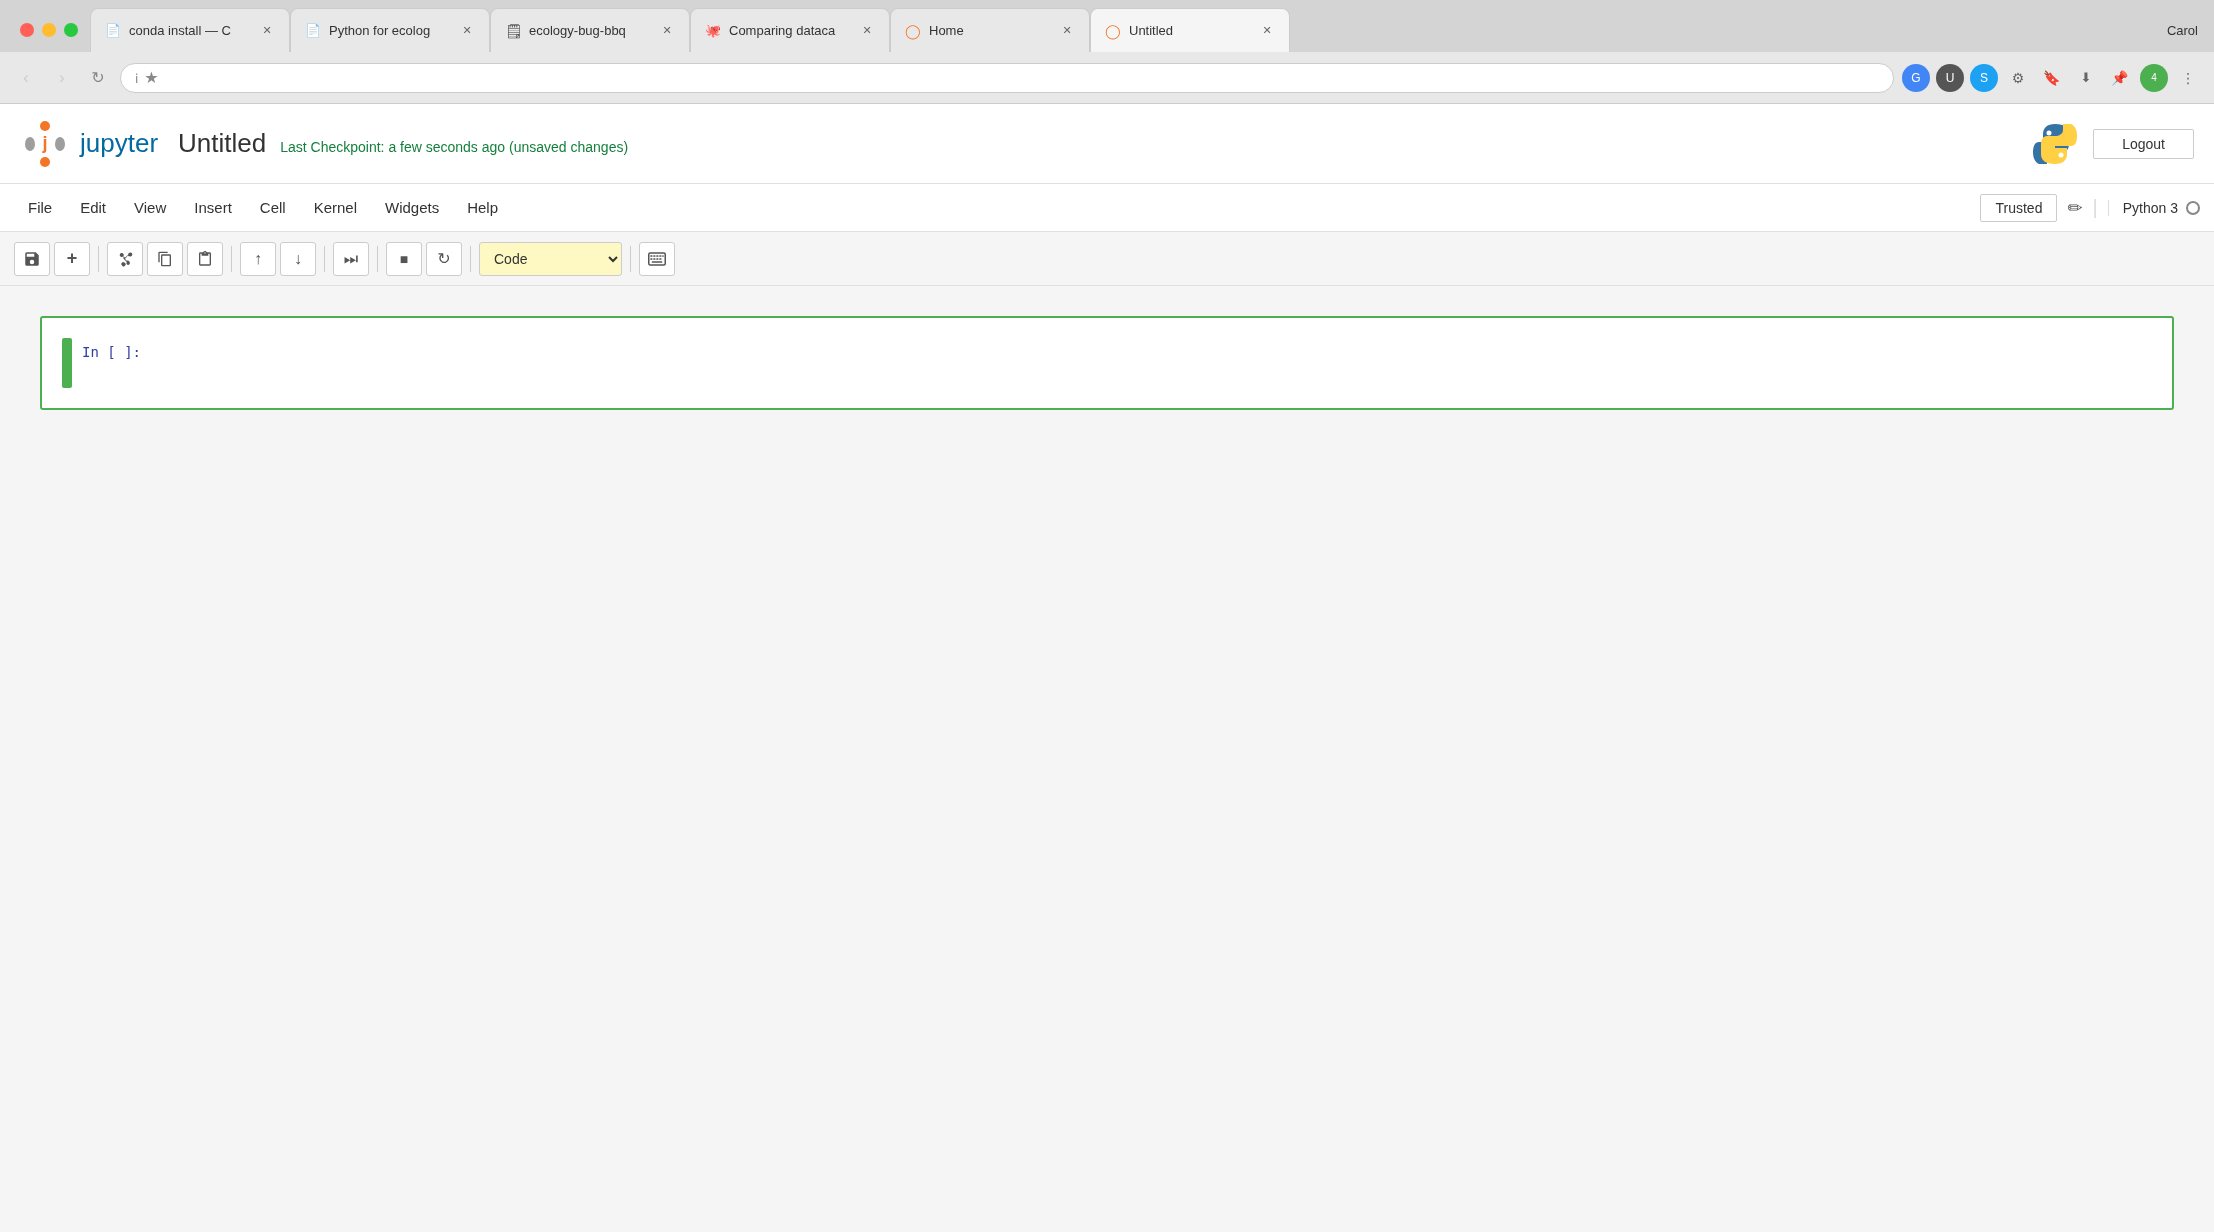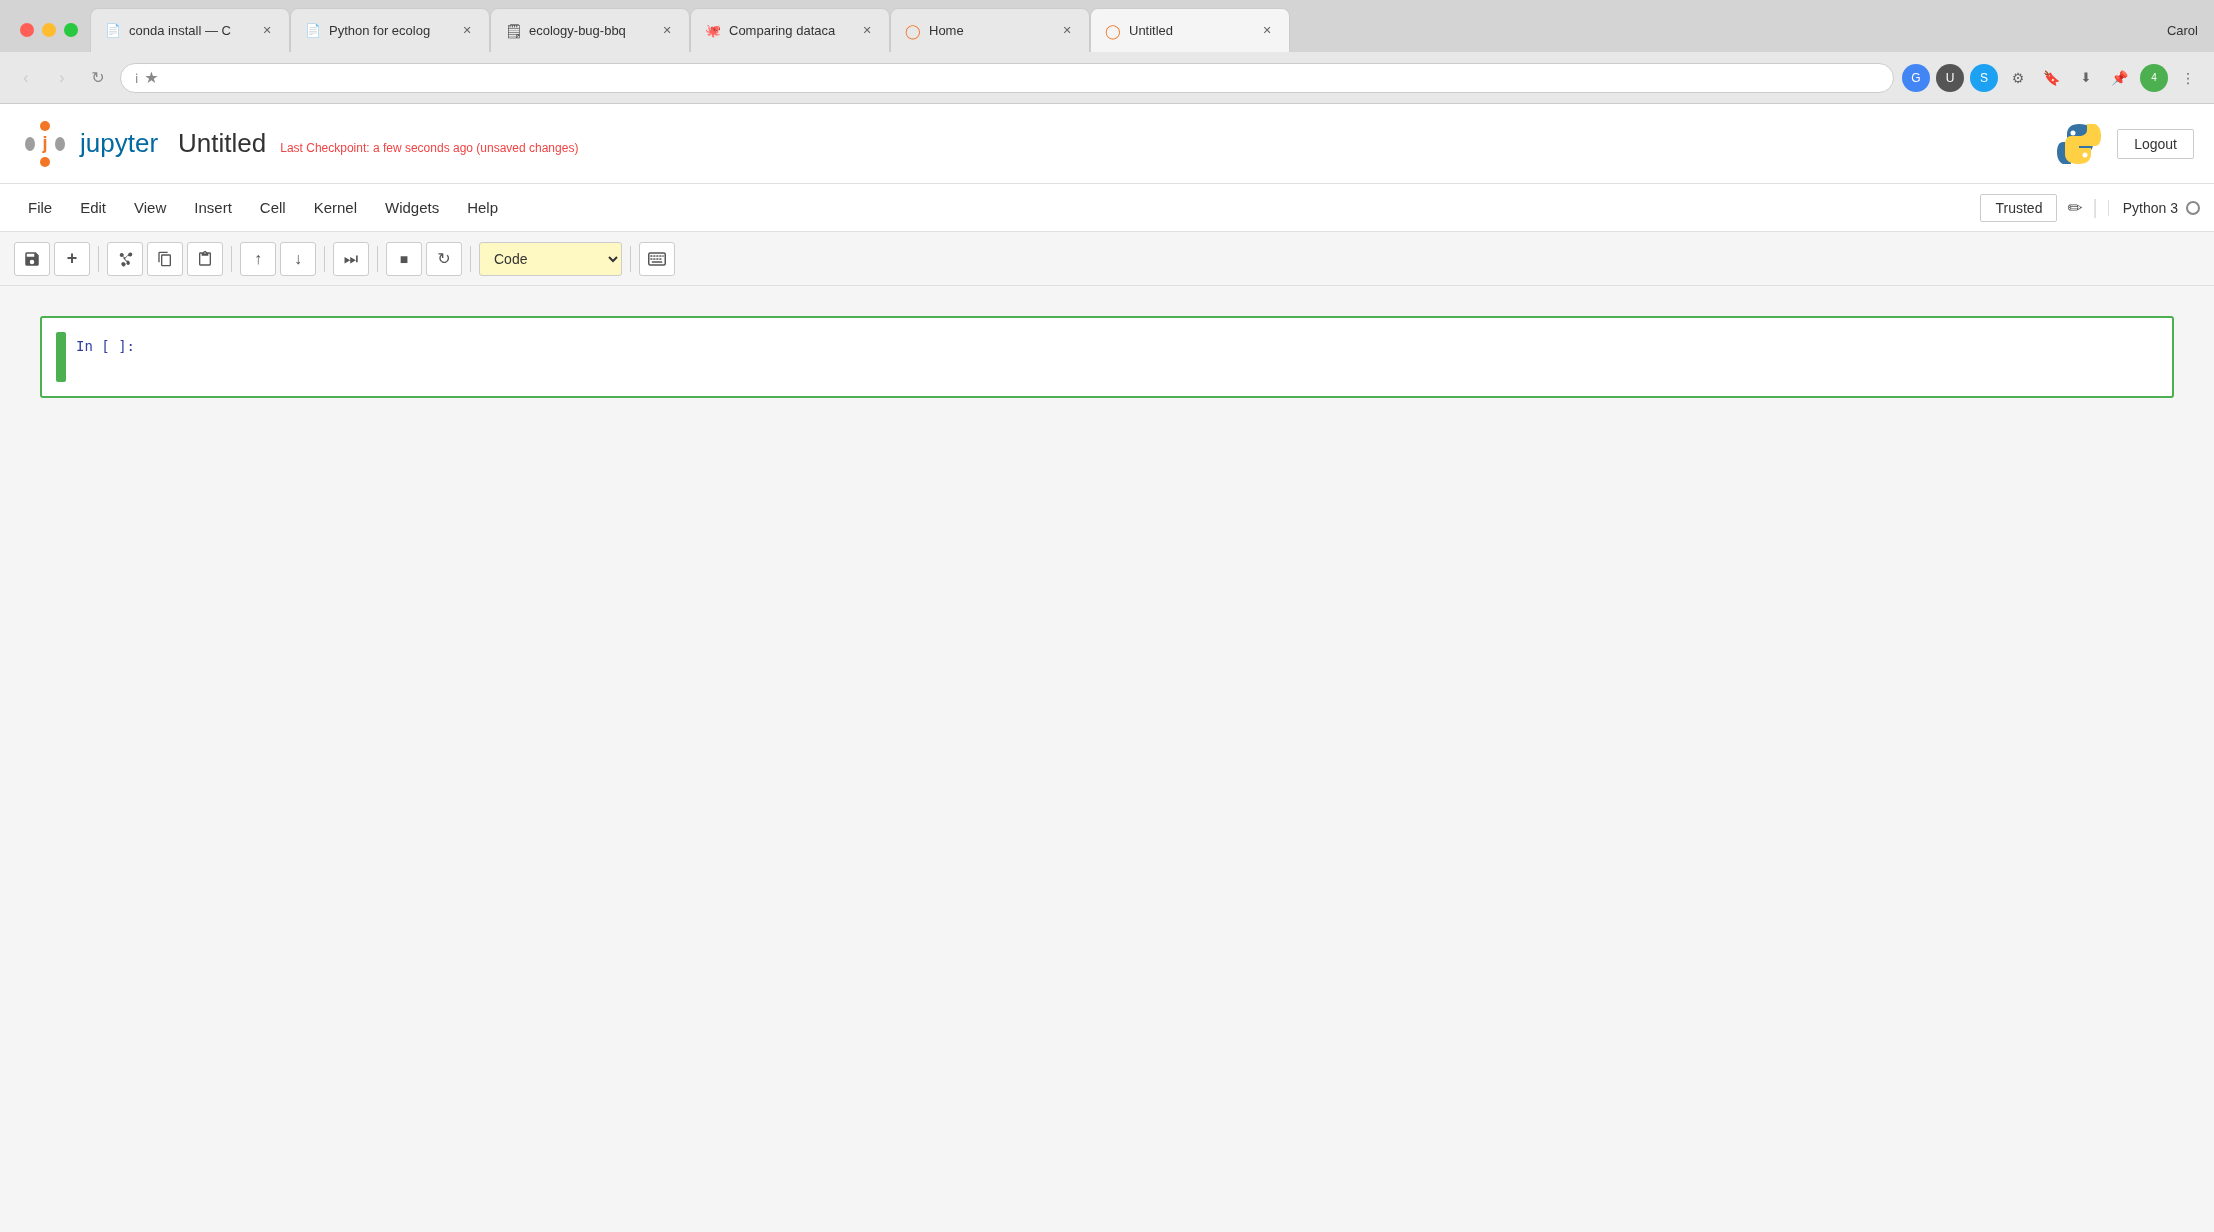--- a/index.html
+++ b/index.html
@@ -33,43 +33,43 @@
     .addr-icon { width: 28px; height: 28px; display: flex; align-items: center; justify-content: center; color: #666; font-size: 14px; cursor: pointer; }
 
     
     .notebook-area { background: #f5f5f5; min-height: 1128px; }
 
     
     .jupyter-header { background: white; border-bottom: 1px solid #e0e0e0; padding: 0 20px; display: flex; align-items: center; height: 80px; }
     .jupyter-logo { display: flex; align-items: center; gap: 10px; }
     .jupyter-title-area { display: flex; align-items: baseline; gap: 14px; }
     .notebook-title { font-size: 26px; font-weight: normal; color: #333; }
-    .checkpoint-text { font-size: 12px; color: #ef4444; }
+    .checkpoint-text { font-size: 14px; color: #15803d; }
     .header-right { margin-left: auto; display: flex; align-items: center; gap: 14px; }
-    .logout-btn { border: 1px solid #ccc; background: white; padding: 6px 16px; font-size: 14px; cursor: pointer; border-radius: 2px; color: #333; }
+    .logout-btn { border: 1px solid #ccc; background: white; padding: 6px 28px; font-size: 14px; cursor: pointer; border-radius: 2px; color: #333; }
 
     
     .menu-bar { background: white; border-bottom: 1px solid #e0e0e0; display: flex; align-items: center; padding: 0 14px; height: 48px; }
     .menu-item { padding: 6px 14px; font-size: 15px; color: #333; cursor: pointer; border-radius: 3px; }
     .menu-right { margin-left: auto; display: flex; align-items: center; gap: 10px; }
     .trusted-btn { border: 1px solid #ccc; background: white; padding: 5px 14px; font-size: 14px; cursor: pointer; border-radius: 2px; color: #333; }
     .kernel-indicator { display: flex; align-items: center; gap: 8px; font-size: 14px; color: #333; border-left: 1px solid #ddd; padding-left: 14px; }
     .kernel-circle { width: 14px; height: 14px; border-radius: 50%; border: 2px solid #888; }
     .pencil-icon { font-size: 18px; color: #555; cursor: pointer; }
 
     
     .toolbar { background: #f5f5f5; border-bottom: 1px solid #e0e0e0; display: flex; align-items: center; padding: 6px 14px; gap: 4px; height: 54px; }
     .toolbar-btn { width: 36px; height: 34px; border: 1px solid #ccc; background: white; border-radius: 3px; display: flex; align-items: center; justify-content: center; cursor: pointer; font-size: 16px; color: #555; }
     .toolbar-separator { width: 1px; height: 26px; background: #ccc; margin: 0 4px; }
     .cell-type-select { height: 34px; border: 1px solid #ccc; background: #fef9c3; border-radius: 3px; padding: 0 10px; font-size: 14px; color: #333; cursor: pointer; min-width: 120px; }
     .keyboard-btn { width: 36px; height: 34px; border: 1px solid #ccc; background: white; border-radius: 3px; display: flex; align-items: center; justify-content: center; cursor: pointer; font-size: 12px; color: #555; }
 
     
     .notebook-content { padding: 30px 40px; }
-    .cell-container { background: white; border: 1px solid #e0e0e0; border-radius: 4px; padding: 14px; margin-bottom: 36px; }
+    .cell-container { background: white; border: 1px solid #e0e0e0; border-radius: 4px; padding: 20px; margin-bottom: 36px; }
     .cell { display: flex; align-items: flex-start; gap: 0; }
     .cell-sidebar { width: 10px; background: #4caf50; border-radius: 2px; margin-right: 10px; align-self: stretch; min-height: 50px; }
     .cell-label { font-size: 14px; color: #303f9f; font-family: monospace; white-space: nowrap; padding-top: 6px; min-width: 80px; }
     .cell-input { flex: 1; border: none; outline: none; font-family: monospace; font-size: 15px; color: #333; padding: 4px 6px; min-height: 36px; resize: none; background: transparent; }
     .cell-border-active { border: 2px solid #4caf50 !important; border-radius: 3px; }
   </style>
 </head>
 <body>
 
 <div class="browser-chrome">

